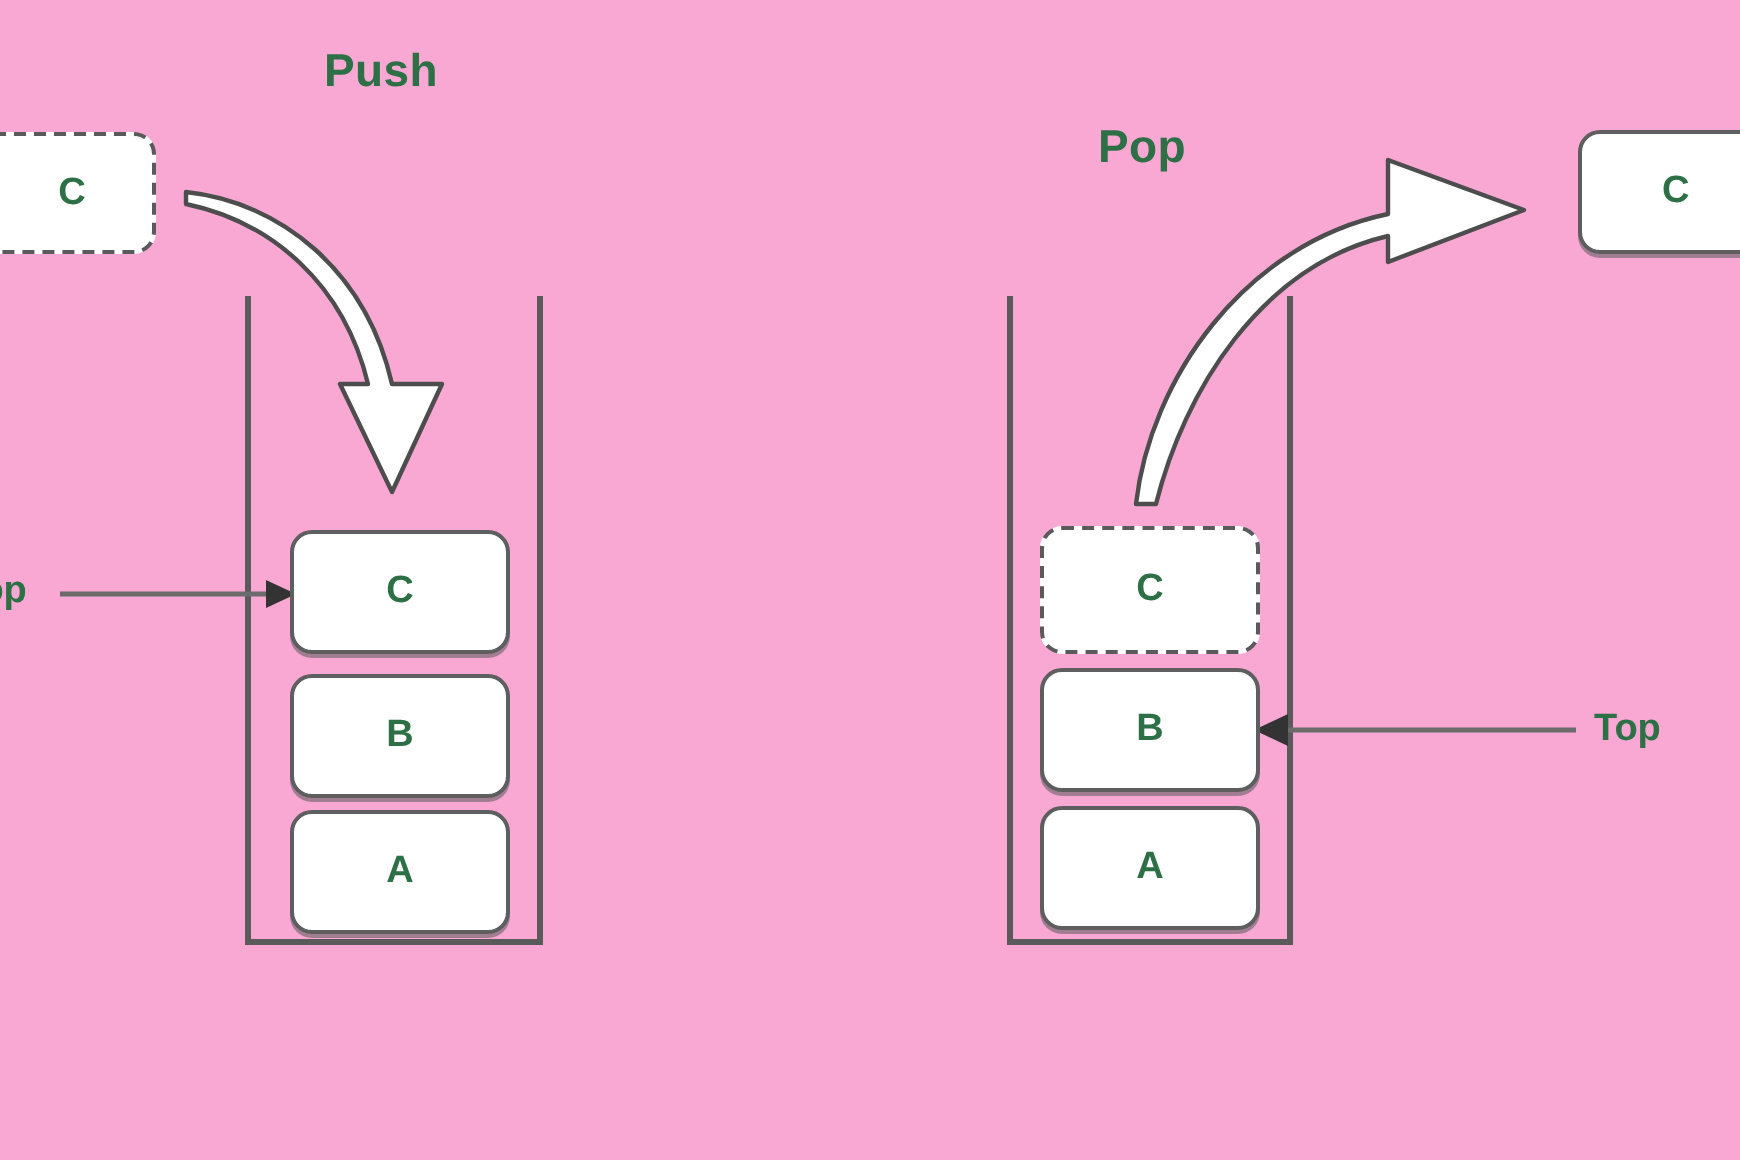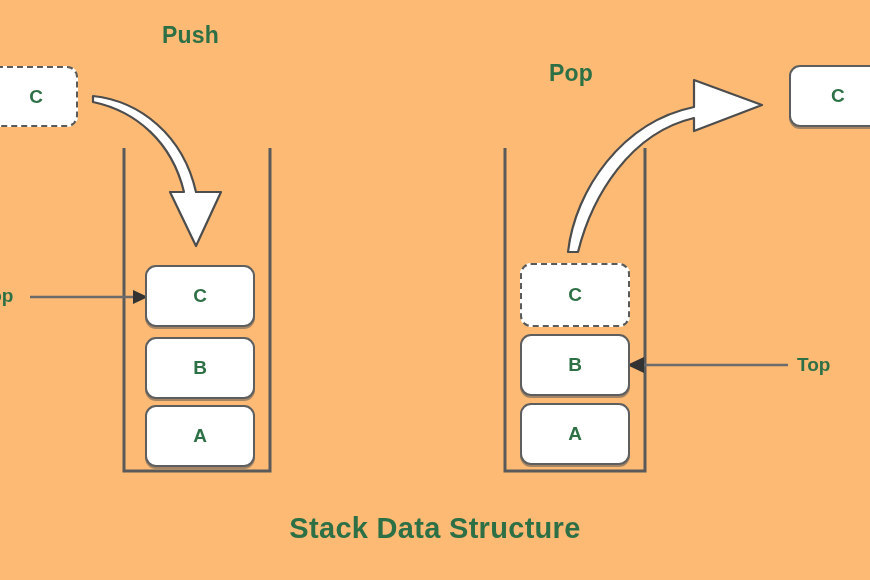--- a/index.html
+++ b/index.html
@@ -7,21 +7,21 @@
     padding: 0;
     background: #ffffff;
   }
   body {
     font-family: "Liberation Sans", sans-serif;
   }
   #canvas {
     position: relative;
     width: 870px;
     height: 580px;
-    background: #fdba74;
+    background: #f9a8d4;
     overflow: hidden;
   }
   svg.layer {
     position: absolute;
     left: 0;
     top: 0;
     width: 870px;
     height: 580px;
     overflow: visible;
   }
@@ -149,15 +149,14 @@
   <div class="elem-box solid" style="left:520px; top:403px; width:110px; height:62px;">
     <span>A</span>
   </div>
 
   <div class="elem-box solid" style="left:789px; top:65px; width:112px; height:62px; justify-content:flex-start; padding-left:40px;">
     <span>C</span>
   </div>
 
   <div class="side-label" id="top-label-right">Top</div>
 
-  <div id="main-title">Stack Data Structure</div>
 
 </div>
 
 </body></html>

